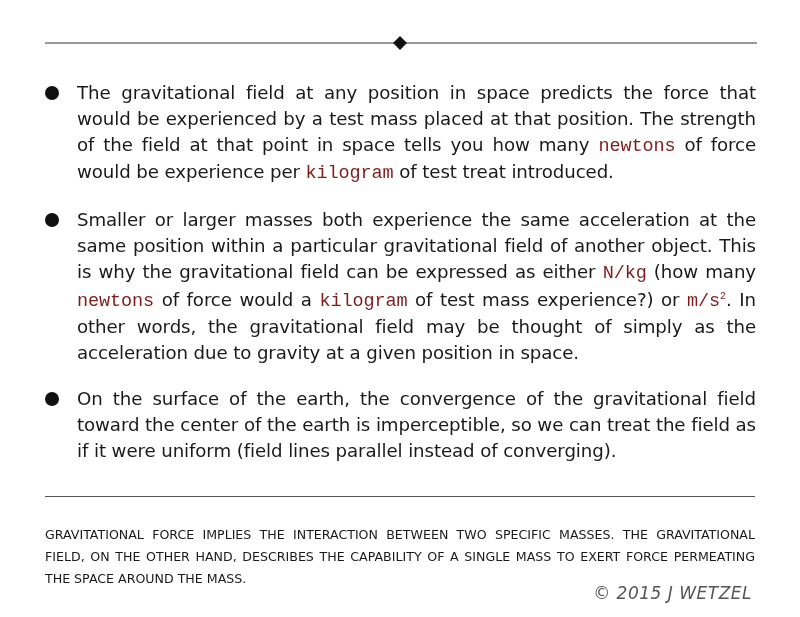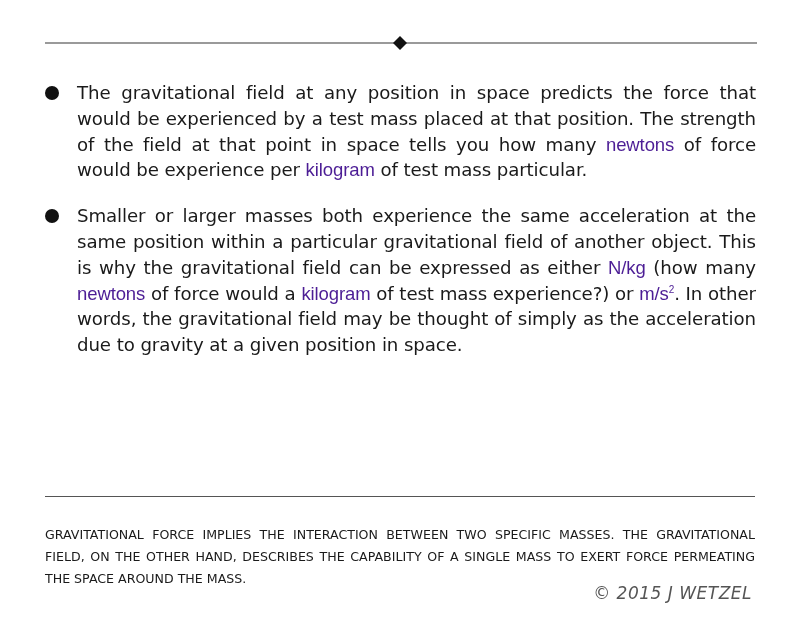--- a/index.html
+++ b/index.html
@@ -49,23 +49,23 @@
     .bullet-dot {
       position: absolute;
       left: 45px;
       top: 6px;
       width: 14px;
       height: 14px;
       border-radius: 50%;
       background: #111111;
     }
     .serif {
-      font-family: Liberation Sans, sans-serif;
+      font-family: Liberation Mono, monospace;
       font-size: 18.5px;
-      color: #4c1d95;
+      color: #7f1d1d;
     }
     .serif sup {
       font-size: 10px;
       vertical-align: super;
       line-height: 0;
     }
     .bottom-rule {
       position: absolute;
       left: 45px;
       top: 496px;
@@ -98,25 +98,29 @@
 <body>
 
 <div class="top-rule"></div>
 <svg class="diamond" viewBox="0 0 14 14">
   <polygon points="7,0 14,7 7,14 0,7" fill="#111111"></polygon>
 </svg>
 
 <div class="bullets">
   <div class="bullet-item">
     <span class="bullet-dot"></span>
-    <span><span>The gravitational field at any position in space predicts the force that would be experienced by a test mass placed at that position.  The strength of the field at that point in space tells you how many </span><span class="serif">newtons</span><span> of force would be experience per </span><span class="serif">kilogram</span><span> of test mass particular.</span></span>
+    <span><span>The gravitational field at any position in space predicts the force that would be experienced by a test mass placed at that position.  The strength of the field at that point in space tells you how many </span><span class="serif">newtons</span><span> of force would be experience per </span><span class="serif">kilogram</span><span> of test treat introduced.</span></span>
   </div>
 
   <div class="bullet-item">
     <span class="bullet-dot"></span>
     <span><span>Smaller or larger masses both experience the same acceleration at the same position within a particular gravitational field of another object.  This is why the gravitational field can be expressed as either </span><span class="serif">N/kg</span><span> (how many </span><span class="serif">newtons</span><span> of force would a </span><span class="serif">kilogram</span><span> of test mass experience?) or </span><span class="serif"><span>m/s</span><sup>2</sup></span><span>.  In other words, the gravitational field may be thought of simply as the acceleration due to gravity at a given position in space.</span></span>
   </div>
 
+  <div class="bullet-item">
+    <span class="bullet-dot"></span>
+    <span>On the surface of the earth, the convergence of the gravitational field toward the center of the earth is imperceptible, so we can treat the field as if it were uniform (field lines parallel instead of converging).</span>
+  </div>
 </div>
 
 <div class="bottom-rule"></div>
 <div class="caption">GRAVITATIONAL FORCE IMPLIES THE INTERACTION BETWEEN TWO SPECIFIC MASSES.  THE GRAVITATIONAL FIELD, ON THE OTHER HAND, DESCRIBES THE CAPABILITY OF A SINGLE MASS TO EXERT FORCE PERMEATING THE SPACE AROUND THE MASS.</div>
 <div class="copyright">© 2015 J WETZEL</div>
 
 </body></html>

